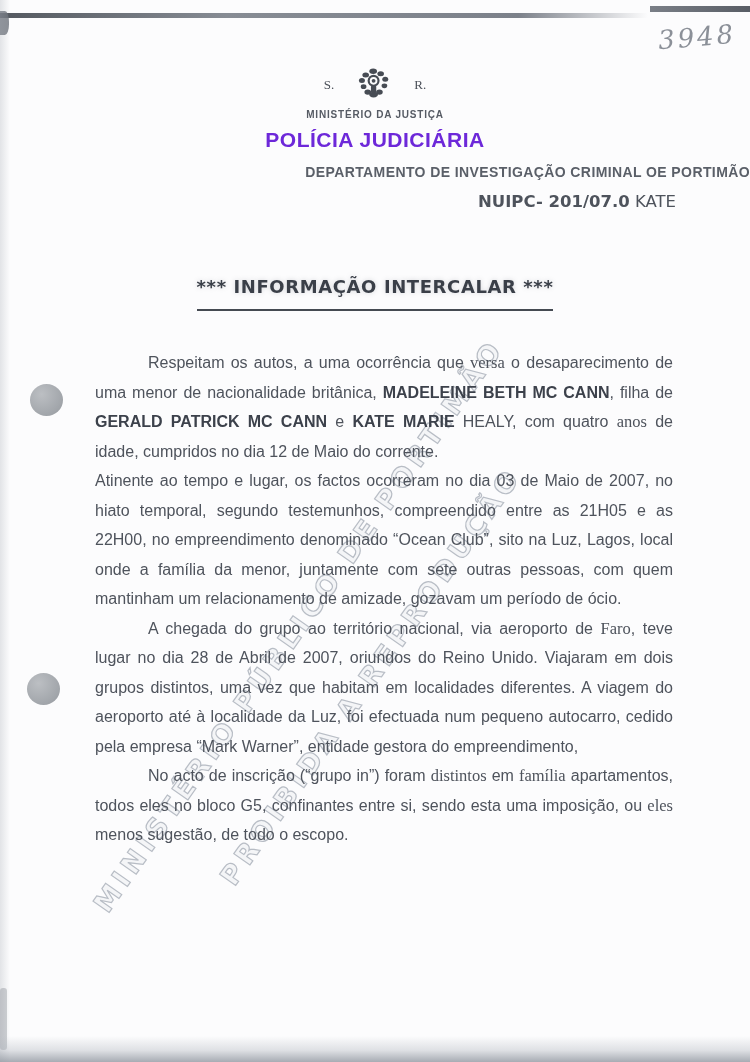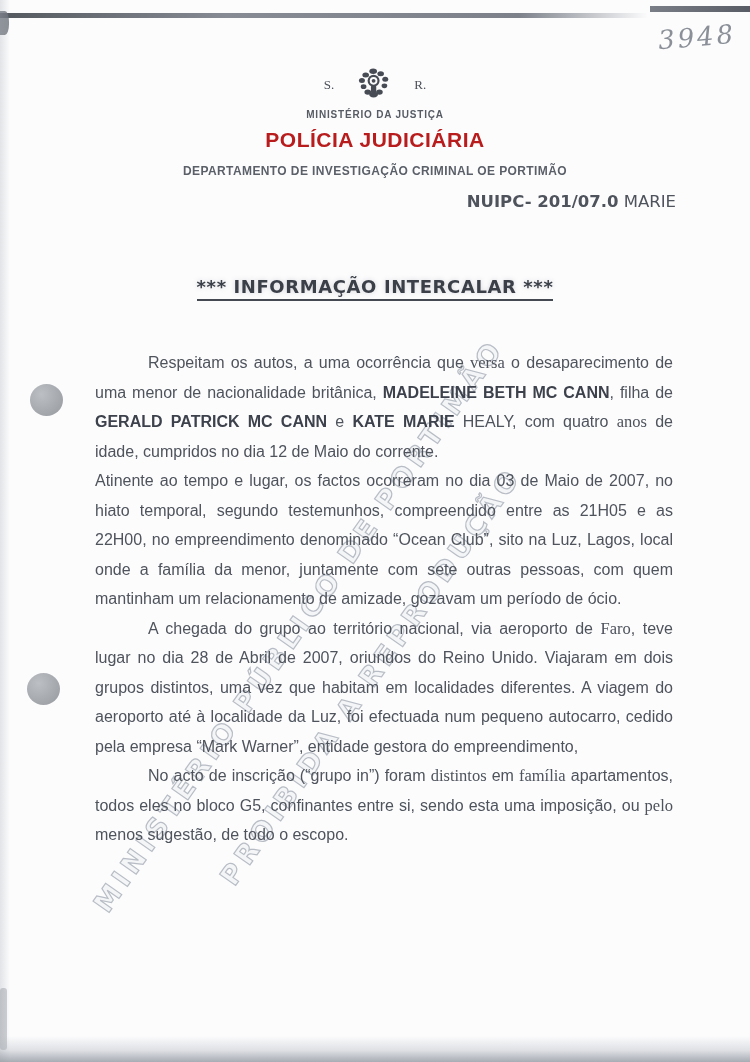--- a/index.html
+++ b/index.html
@@ -28,31 +28,31 @@
   .hand-number{position:absolute;top:22px;right:14px;
     font-family:"DejaVu Serif",serif;font-style:italic;font-size:26px;
     color:#8b9098;transform:rotate(-5deg);letter-spacing:3px;}
   
   .crest-row{position:absolute;top:66px;left:0;width:100%;
     display:flex;justify-content:center;align-items:center;gap:20px;}
   .crest-letter{font-family:"Liberation Serif",serif;font-size:13px;color:#4c515a;}
   .ministry{position:absolute;top:109px;left:0;width:100%;text-align:center;
     font-size:10px;font-weight:bold;letter-spacing:.8px;color:#565b64;}
   .org{position:absolute;top:128px;left:0;width:100%;text-align:center;
-    font-size:21px;font-weight:600;letter-spacing:.5px;color:#b91c1c;}
-  .dept{position:absolute;top:164px;left:0;width:100%;text-align:center;
-    font-size:12px;font-weight:bold;letter-spacing:.4px;color:#5a5f68;}
+    font-size:21px;font-weight:600;letter-spacing:.5px;color:#6d28d9;}
+  .dept{position:absolute;top:164px;left:0;width:100%;text-align:right;
+    font-size:14px;font-weight:bold;letter-spacing:.4px;color:#5a5f68;}
   .case-ref{position:absolute;top:192px;right:74px;text-align:right;
     font-family:"DejaVu Sans",sans-serif;font-size:16.5px;color:#4e535c;}
   .case-ref .b{font-weight:bold;}
   
   .title-row{position:absolute;top:276px;left:0;width:100%;text-align:center;}
   .title-row span{display:inline-block;font-family:"DejaVu Sans",sans-serif;
     font-weight:bold;font-size:18px;letter-spacing:.6px;color:#3a3f48;
-    border-bottom:2.5px solid #454a52;padding-bottom:2px;
+    border-bottom:2.5px solid #454a52;padding-bottom:12px;
     text-shadow:0 0 5px rgba(122,127,137,.3);}
   
   .watermark{position:absolute;left:-35px;top:563px;width:740px;
     transform:rotate(-55deg);text-align:center;pointer-events:none;
     font-family:"DejaVu Sans",sans-serif;font-weight:bold;font-size:27px;
     letter-spacing:5px;line-height:88px;white-space:nowrap;
     color:rgba(200,205,214,.14);-webkit-text-stroke:1.2px rgba(168,174,184,.8);}
   
   .doc-body{position:absolute;top:342px;left:95px;width:578px;
     font-size:16px;line-height:29.5px;text-align:justify;color:#4e535c;}
@@ -100,32 +100,32 @@
         <circle cx="23.5" cy="17" r="4.6" fill="#fcfcfd"></circle>
         <circle cx="23.5" cy="17" r="2.3" fill="#474c54"></circle>
       </svg>
     </span>
     <span class="crest-letter">R.</span>
   </div>
   <div class="ministry">MINISTÉRIO DA JUSTIÇA</div>
   <div class="org">POLÍCIA JUDICIÁRIA</div>
   <div class="dept">DEPARTAMENTO DE INVESTIGAÇÃO CRIMINAL OE PORTIMÃO</div>
   <div class="case-ref">
-    <span class="b">NUIPC- 201/07.0</span><span> MARIE</span>
+    <span class="b">NUIPC- 201/07.0</span><span> KATE</span>
   </div>
 
   <div class="title-row">
     <span>*** INFORMAÇÃO INTERCALAR ***</span>
   </div>
 
   <div class="watermark">
     <div>MINISTÉRIO PÚBLICO DE PORTIMÃO</div>
     <div>PROIBIDA A REPRODUÇÃO</div>
   </div>
 
   <div class="doc-body">
       <div class="para indent gap"><span>Respeitam os autos, a uma ocorrência que </span><span class="serif">versa</span><span> o desaparecimento de uma menor de nacionalidade britânica, </span><span class="b">MADELEINE BETH MC CANN</span><span>, filha de </span><span class="b">GERALD PATRICK MC CANN</span><span> e </span><span class="b">KATE MARIE</span><span> HEALY, com quatro </span><span class="serif">anos</span><span> de idade, cumpridos no dia 12 de Maio do corrente.</span></div>
       <div class="para"><span>Atinente ao tempo e lugar, os factos ocorreram no dia 03 de Maio de 2007, no hiato temporal, segundo testemunhos, compreendido entre as 21H05 e as 22H00, no empreendimento denominado “Ocean Club”, sito na Luz, Lagos, local onde a família da menor, juntamente com sete outras pessoas, com quem mantinham um relacionamento de amizade, gozavam um período de ócio.</span></div>
       <div class="para indent"><span>A chegada do grupo ao território nacional, via aeroporto de </span><span class="serif">Faro</span><span>, teve lugar no dia 28 de Abril de 2007, oriundos do Reino Unido. Viajaram em dois grupos distintos, uma vez que habitam em localidades diferentes. A viagem do aeroporto até à localidade da Luz, foi efectuada num pequeno autocarro, cedido pela empresa “Mark Warner”, entidade gestora do empreendimento,</span></div>
-      <div class="para indent"><span>No acto de inscrição (“grupo in”) foram </span><span class="serif">distintos</span><span> em </span><span class="serif">família</span><span> apartamentos, todos eles no bloco G5, confinantes entre si, sendo esta uma imposição, ou </span><span class="serif">pelo</span><span> menos sugestão, de todo o escopo.</span></div>
+      <div class="para indent"><span>No acto de inscrição (“grupo in”) foram </span><span class="serif">distintos</span><span> em </span><span class="serif">família</span><span> apartamentos, todos eles no bloco G5, confinantes entre si, sendo esta uma imposição, ou </span><span class="serif">eles</span><span> menos sugestão, de todo o escopo.</span></div>
     </div>
 
 </div>
 
 </body></html>

